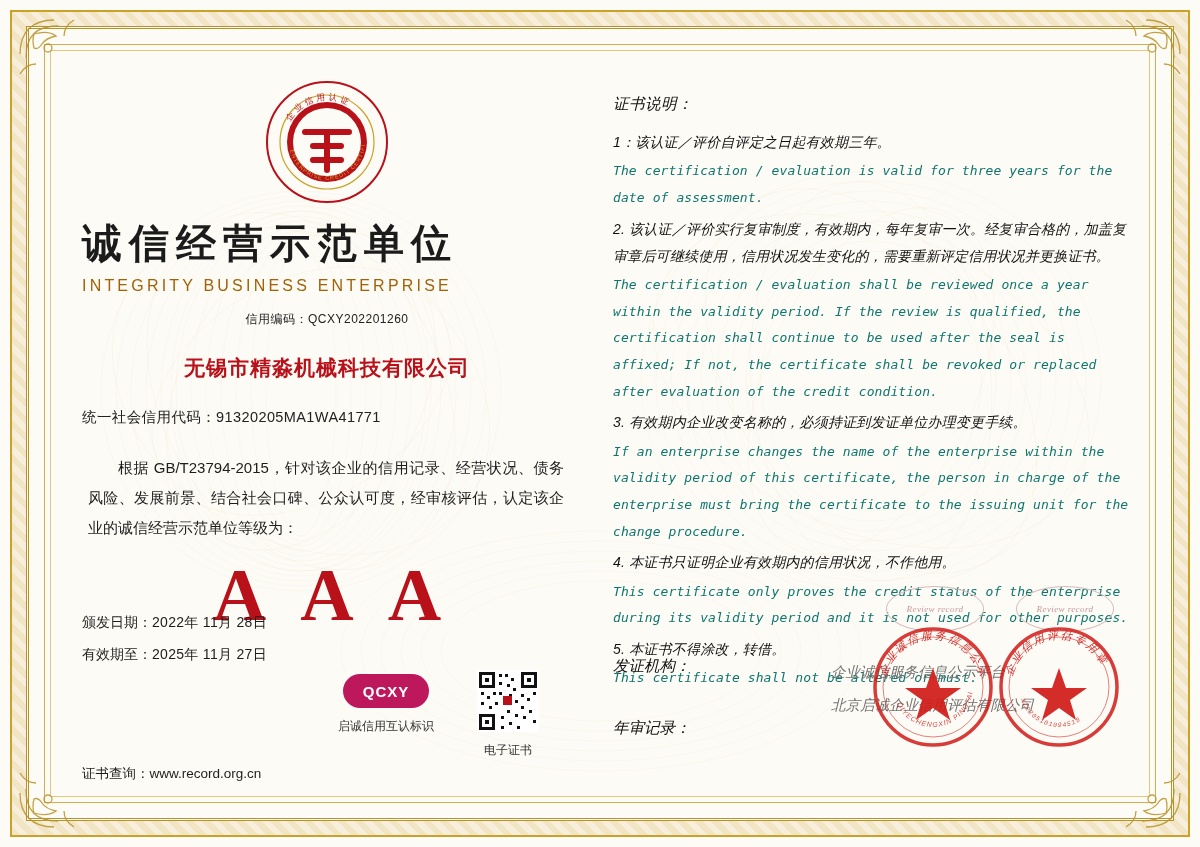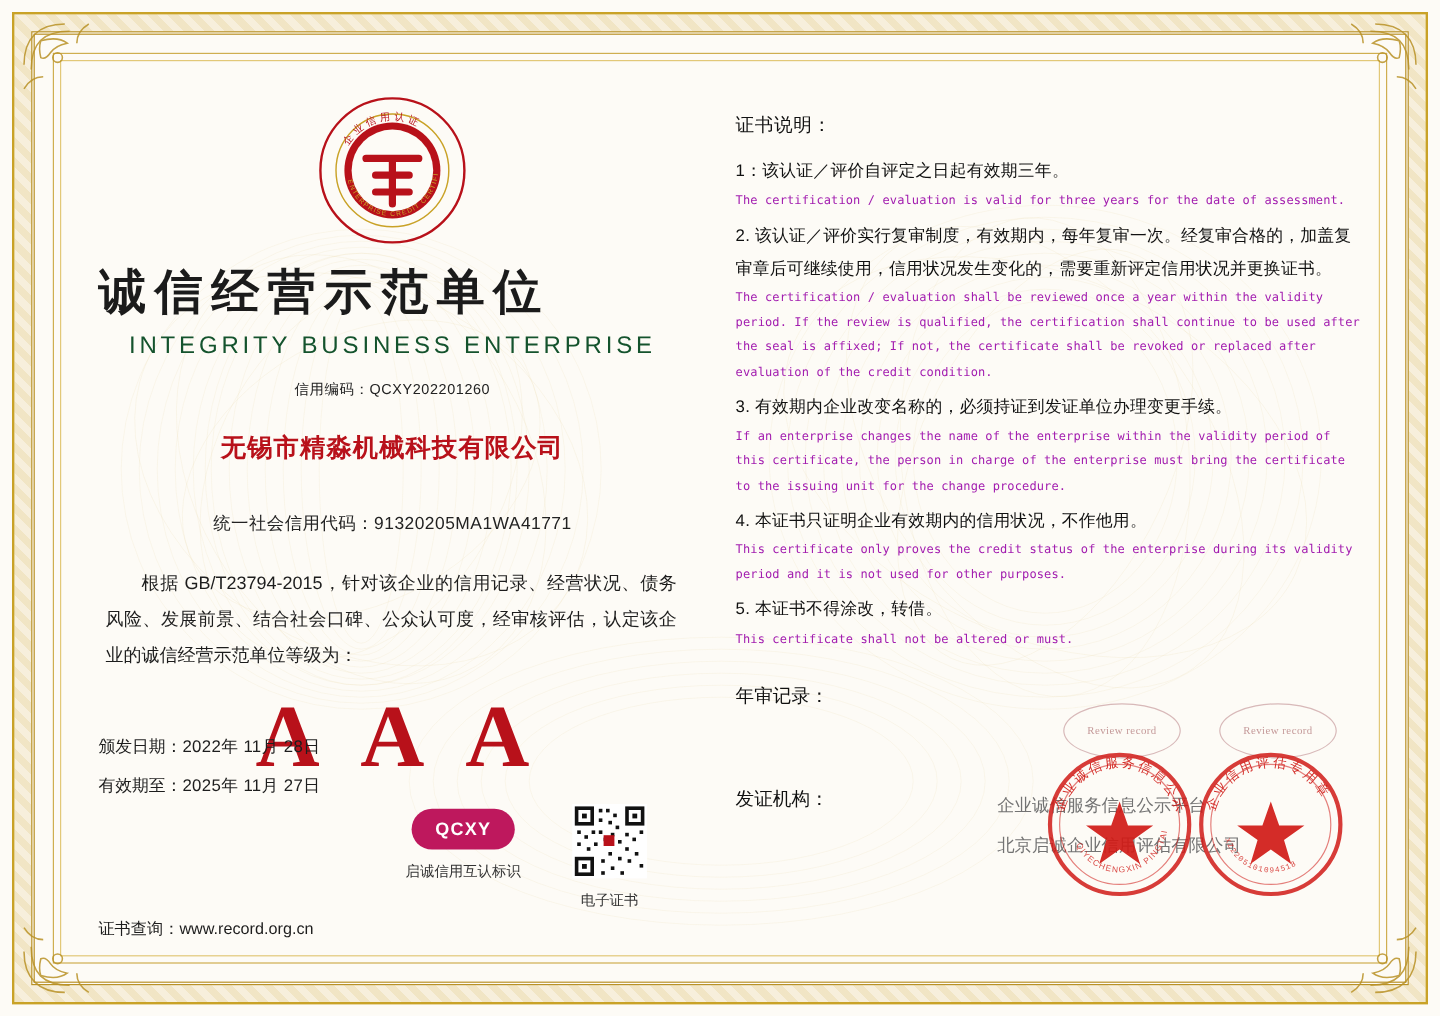--- a/index.html
+++ b/index.html
@@ -76,20 +76,21 @@
   .divider {
     width: 1px;
     margin: 30px 8px 30px 0;
     background: transparent;
   }
   .col-right {
     flex: 1;
     position: relative;
     padding: 36px 6px 0 22px;
     box-sizing: border-box;
+    font-style: italic;
   }
 
   
   .emblem-wrap {
     display: flex;
     justify-content: center;
     margin-top: 8px;
   }
   .emblem {
     position: relative;
@@ -102,44 +103,42 @@
     margin-top: 12px;
     text-align: left;
     font-family: "DejaVu Sans", "Liberation Sans", sans-serif;
     font-size: 40px;
     font-weight: bold;
     letter-spacing: 7px;
     color: #1b1b1b;
   }
   .title-en {
     margin-top: 6px;
-    text-align: center;
     font-family: "Liberation Sans", sans-serif;
-    font-size: 20px;
+    font-size: 16px;
     letter-spacing: 3.2px;
-    color: #14532d;
+    color: #a16207;
   }
   .code-line {
     margin-top: 16px;
     text-align: center;
     font-size: 12px;
     color: #222;
     letter-spacing: .5px;
   }
   .company {
     margin-top: 26px;
     text-align: center;
     font-size: 21px;
     font-weight: bold;
     color: #b8111a;
     letter-spacing: 1px;
   }
   .uscc {
-    margin-top: 40px;
-    text-align: center;
+    margin-top: 26px;
     font-size: 14.5px;
     color: #222;
     letter-spacing: .4px;
   }
   .body-para {
     margin-top: 26px;
     font-size: 15px;
     line-height: 2.0;
     color: #1d1d1d;
     text-align: justify;
@@ -226,23 +225,23 @@
   }
   .r-cn {
     font-size: 14px;
     line-height: 1.95;
     color: #111;
     margin: 0 0 2px 0;
     letter-spacing: .2px;
   }
   .r-en {
     font-family: "DejaVu Sans Mono", "Liberation Mono", monospace;
-    font-size: 10px;
+    font-size: 13px;
     line-height: 2.05;
-    color: #a21caf;
+    color: #0f766e;
     margin: 0 0 4px 0;
     letter-spacing: .1px;
   }
   .r-section {
     margin-top: 26px;
     font-size: 15.5px;
     color: #111;
   }
   .review-stamps {
     position: absolute;

